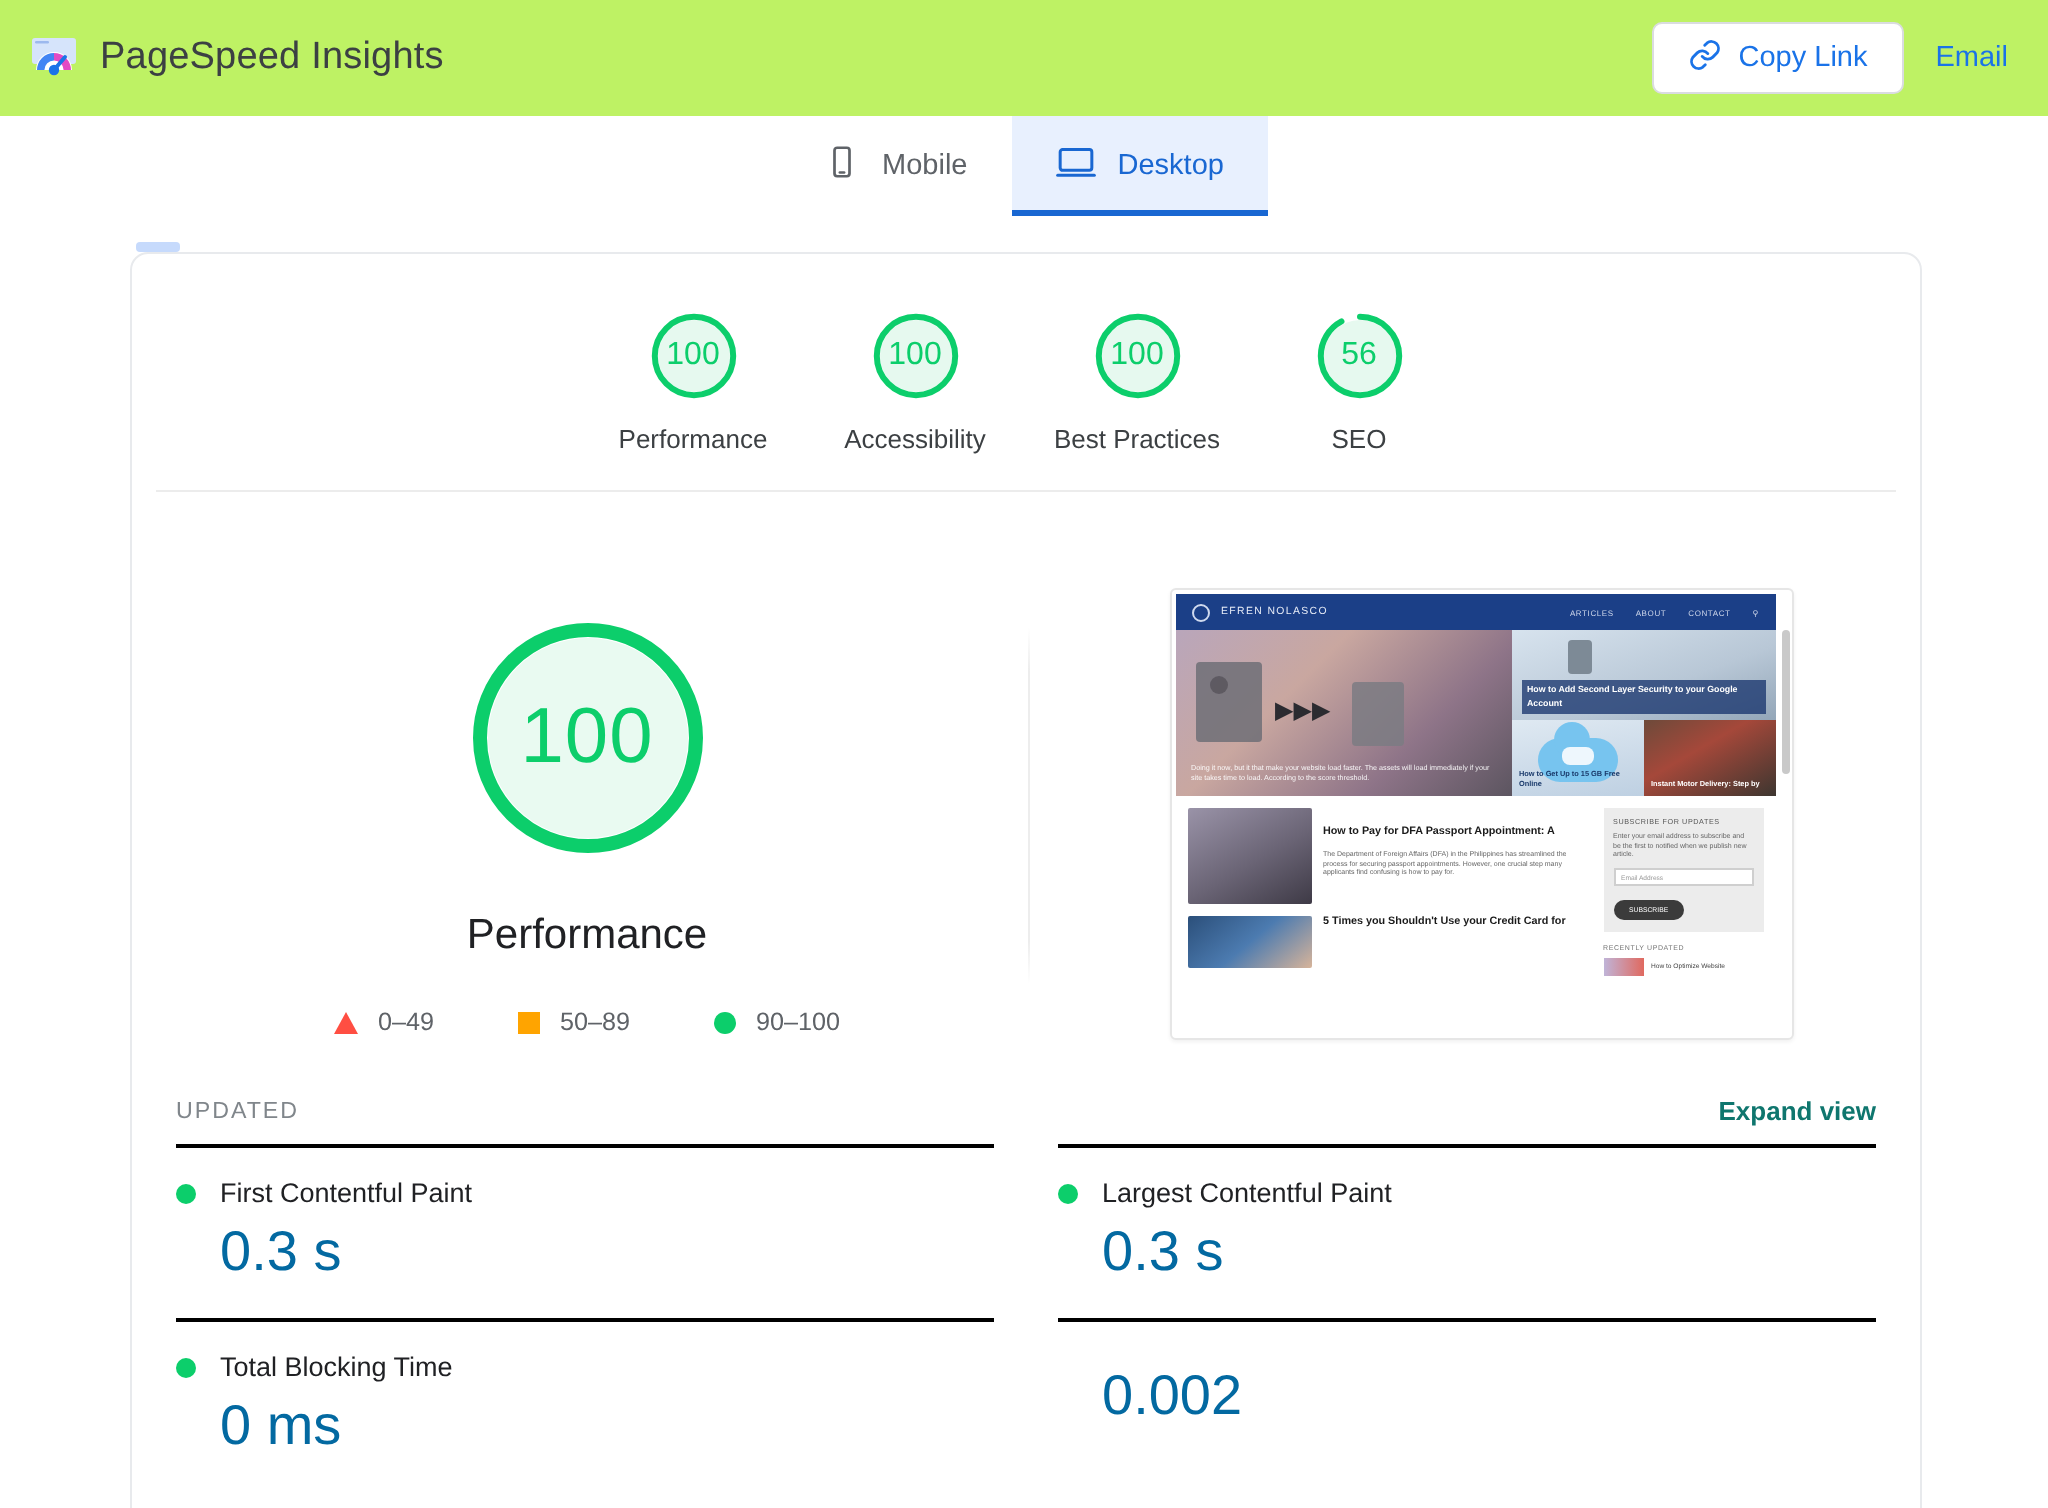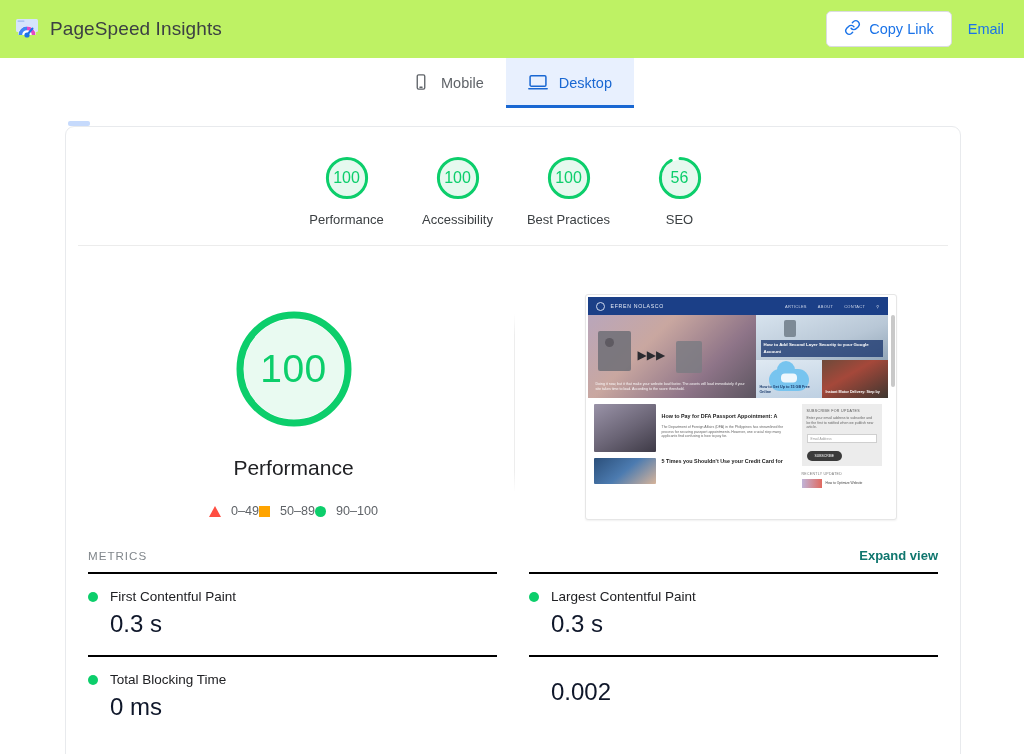--- a/index.html
+++ b/index.html
@@ -181,20 +181,21 @@
     text-align: center;
     font-size: 13.2px;
     line-height: 20px;
     color: #5f6368;
   }
   .perf-desc a { color: #1a73e8; text-decoration: none; cursor: pointer; }
   .legend {
     margin-top: 24px;
     display: flex;
     align-items: center;
+    gap: 42px;
     font-size: 12.6px;
     color: #5f6368;
   }
   .legend-item { display: flex; align-items: center; gap: 10px; }
   .lg-tri {
     width: 0; height: 0;
     border-left: 6.5px solid transparent;
     border-right: 6.5px solid transparent;
     border-bottom: 11px solid #ff4e42;
   }
@@ -399,22 +400,22 @@
   .metric-head { display: flex; align-items: center; gap: 12px; }
   .metric-dot {
     width: 10px; height: 10px; border-radius: 50%;
     background: #0cce6b;
     flex-shrink: 0;
   }
   .metric-name { font-size: 13.5px; color: #202124; }
   .metric-value {
     margin-top: 6px;
     margin-left: 22px;
-    font-size: 24px;
-    color: #0f172a;
+    font-size: 28px;
+    color: #0369a1;
   }
 </style>
 </head>
 <body>
 
 <div class="header">
   <div class="brand">
     <span class="brand-logo">
       <svg width="26" height="26" viewBox="0 0 26 26">
         <rect x="2" y="3" width="22" height="13" rx="1.5" fill="#d6e4fb"></rect>
@@ -615,21 +616,21 @@
                 </div>
               </div>
             </div>
           </div>
           <div class="t-scrollbar"></div>
         </div>
       </div>
     </div>
 
     <div class="metrics-head">
-      <span class="metrics-title">METRICS</span>
+      <span class="metrics-title">UPDATED</span>
       <span class="expand-view">Expand view</span>
     </div>
 
     <div class="metrics-grid">
       <div class="metric">
         <div class="metric-head">
           <span class="metric-dot"></span>
           <span class="metric-name">First Contentful Paint</span>
         </div>
         <div class="metric-value">0.3 s</div>

